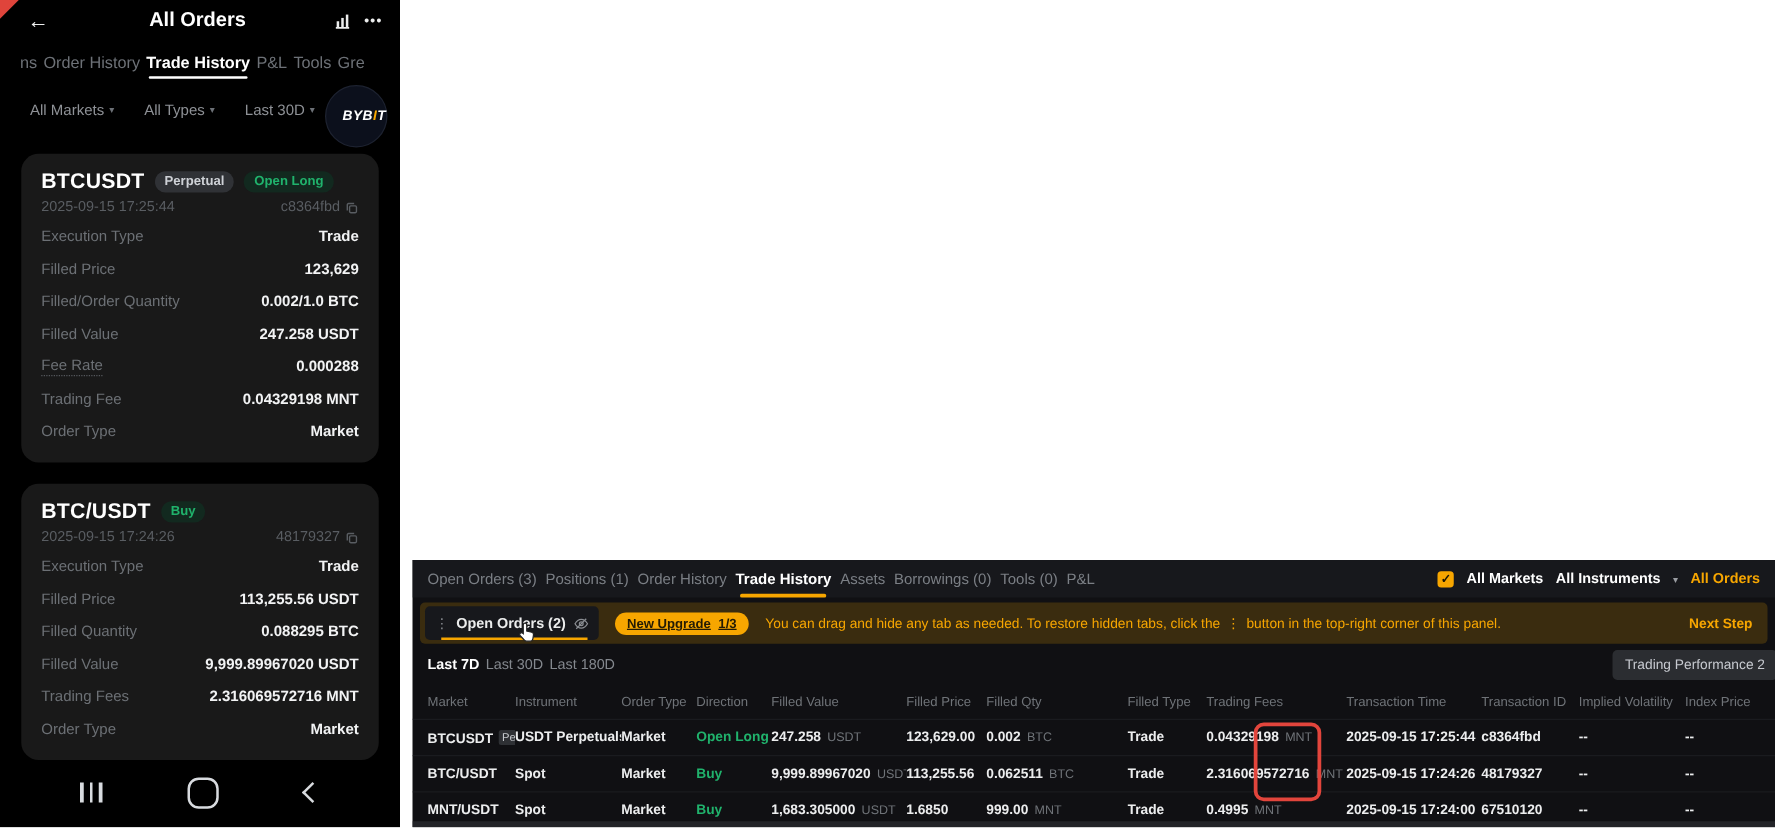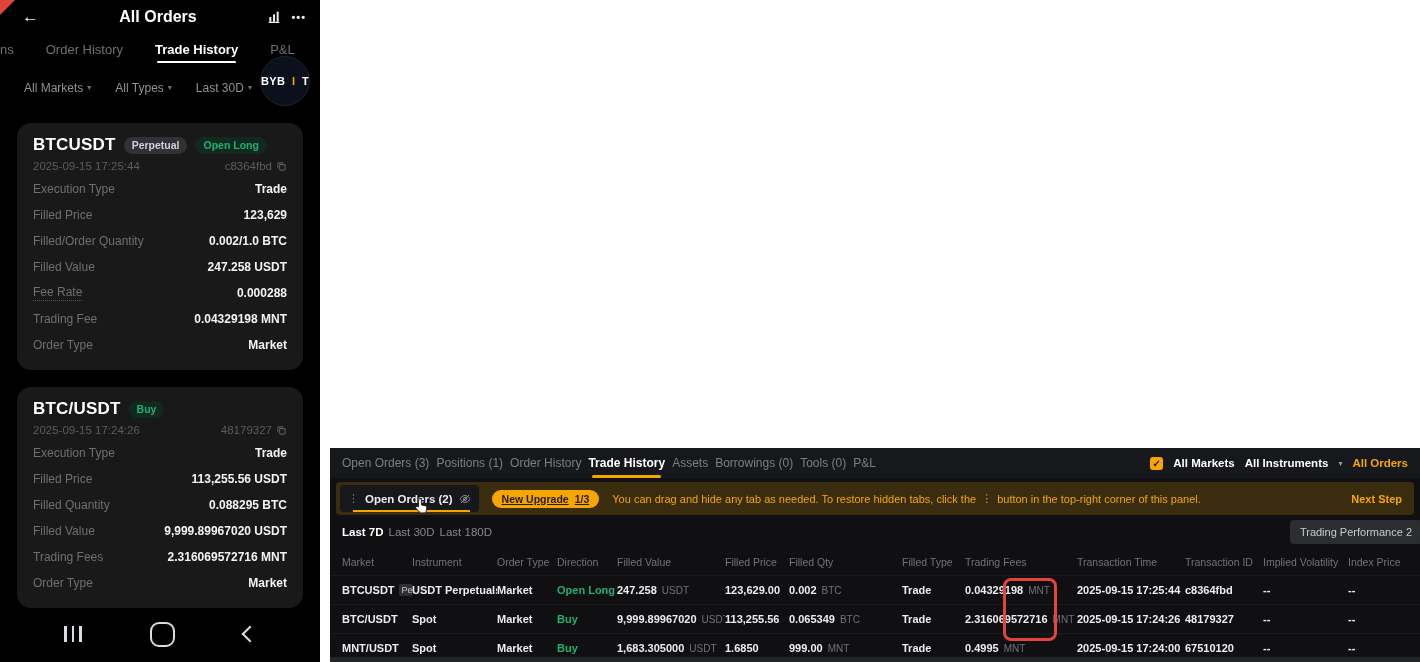--- a/index.html
+++ b/index.html
@@ -6,28 +6,28 @@
   .canvas{position:relative;width:1420px;height:662px;background:#fff;overflow:hidden;}
 
   
   .phone{position:absolute;left:0;top:0;width:320px;height:662px;background:#000;overflow:hidden;color:#e8e9ea;}
   .corner-tri{position:absolute;left:0;top:0;width:0;height:0;border-top:15px solid #df443b;border-right:15px solid transparent;z-index:9;}
   .m-header{height:30px;display:flex;align-items:center;padding:2px 14px 0 22px;}
   .m-back{font-size:17px;color:#eceded;width:40px;}
   .m-title{flex:1;text-align:center;font-size:16px;font-weight:700;color:#fff;}
   .m-hicons{width:52px;display:flex;align-items:center;justify-content:flex-end;gap:9px;}
   .m-more{font-size:11px;letter-spacing:1px;color:#eceded;font-weight:700;}
-  .m-tabs{height:27px;display:flex;align-items:center;gap:32px;padding:4px 10px 0 0;font-size:13px;color:#6d7177;white-space:nowrap;}
+  .m-tabs{height:27px;display:flex;align-items:center;gap:5px;padding:4px 10px 0 16px;font-size:13px;color:#6d7177;white-space:nowrap;}
   .mtab{flex:0 0 auto;}
   .mtab.active{color:#fff;font-weight:700;position:relative;}
   .mtab.active::after{content:"";position:absolute;left:2px;right:2px;bottom:-6px;height:2.5px;background:#fff;border-radius:2px;}
   .m-filters{height:37px;display:flex;align-items:center;gap:24px;padding:6px 14px 0 24px;font-size:12px;color:#8e9196;}
   .m-filter{display:flex;align-items:center;gap:4px;}
   .m-caret{font-size:8px;color:#6d7177;}
-  .bybit-logo{position:absolute;right:10px;top:56px;width:48px;height:48px;border-radius:50%;background:#0c101c;border:1px solid #1d2230;display:flex;align-items:center;justify-content:space-between;font-size:11px;font-weight:700;letter-spacing:.4px;color:#fff;z-index:8;}
+  .bybit-logo{position:absolute;right:10px;top:68px;width:48px;height:48px;border-radius:50%;background:#0c101c;border:1px solid #1d2230;display:flex;align-items:center;justify-content:flex-end;font-size:11px;font-weight:700;letter-spacing:.4px;color:#fff;z-index:8;font-style:italic;}
   .bybit-logo .i{color:#f7a600;font-weight:700;}
   .m-card{margin:17px 17px 0 17px;background:#191919;border-radius:14px;padding:12px 16px 12px 16px;}
   .mc-titlerow{display:flex;align-items:center;gap:8px;}
   .mc-symbol{font-size:17px;font-weight:700;color:#fff;letter-spacing:.2px;}
   .pill{font-size:10.5px;font-weight:600;border-radius:9px;padding:2.5px 8px;}
   .pill.neutral{background:#303236;color:#ced1d6;}
   .pill.green{background:#12291f;color:#20b26c;}
   .mc-subrow{display:flex;align-items:center;justify-content:space-between;margin-top:5px;font-size:11.5px;color:#595d62;}
   .mc-id{display:flex;align-items:center;gap:4px;}
   .mc-rows{margin-top:4px;display:flex;flex-direction:column;}
@@ -323,21 +323,21 @@
       <div class="td"><span>--</span></div>
     </div>
 
     <div class="trow">
       <div class="td"><span>BTC/USDT</span></div>
       <div class="td"><span>Spot</span></div>
       <div class="td"><span>Market</span></div>
       <div class="td dir-green"><span>Buy</span></div>
       <div class="td"><span>9,999.89967020</span><span class="u">USDT</span></div>
       <div class="td"><span>113,255.56</span></div>
-      <div class="td"><span>0.065349</span><span class="u">BTC</span></div>
+      <div class="td"><span>0.062511</span><span class="u">BTC</span></div>
       <div class="td"><span>Trade</span></div>
       <div class="td"><span>2.316069572716</span><span class="u">MNT</span></div>
       <div class="td"><span>2025-09-15 17:24:26</span></div>
       <div class="td"><span>48179327</span></div>
       <div class="td"><span>--</span></div>
       <div class="td"><span>--</span></div>
     </div>
 
     <div class="trow">
       <div class="td"><span>MNT/USDT</span></div>

